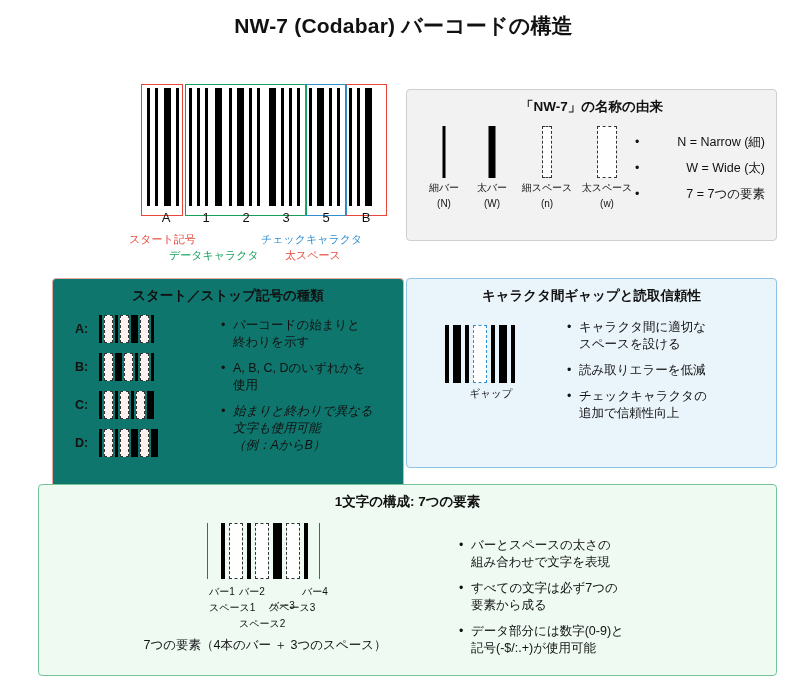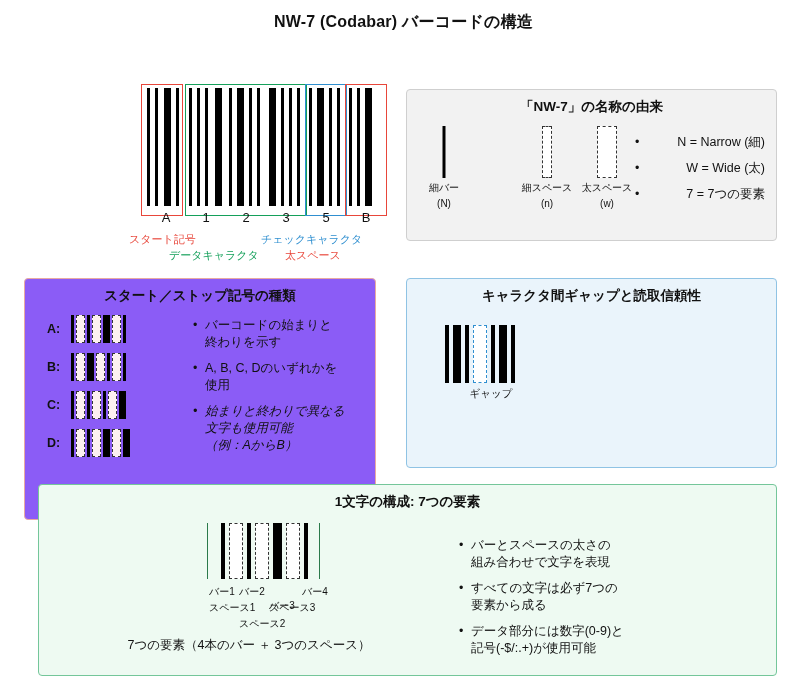--- a/index.html
+++ b/index.html
@@ -6,21 +6,21 @@
   body{
     width:807px;height:696px;
     background:#ffffff;
     font-family:"Liberation Sans","DejaVu Sans",sans-serif;
     color:#111111;
     overflow:hidden;
     position:relative;
   }
   .page-title{
     position:absolute;left:0;top:12px;width:807px;
-    text-align:center;font-size:16px;font-weight:bold;color:#111;
+    text-align:center;font-size:21px;font-weight:bold;color:#111;
     letter-spacing:.2px;
   }
 
   
   .panel{position:absolute;border-radius:4px;box-sizing:border-box;}
   .panel-title{
     text-align:center;font-weight:bold;font-size:13.5px;color:#111;
     margin-top:8px;
   }
 
@@ -54,22 +54,22 @@
   .nw-lab{font-size:10px;color:#111;line-height:13px;margin-top:3px;}
   .bullets{position:absolute;}
   .bullet{
     font-size:12.5px;color:#111;line-height:17px;margin-bottom:9px;
     padding-left:12px;position:relative;
   }
   .bullet:before{content:"•";position:absolute;left:0;top:0;}
 
   
   #panel-startstop{
-    left:24px;top:278px;width:352px;height:242px;
-    background:#8b5cf6;border:1px solid #e8a9a2;
+    left:52px;top:278px;width:352px;height:242px;
+    background:#0f766e;border:1px solid #e8a9a2;
   }
   .ss-rows{position:absolute;left:22px;top:36px;}
   .ss-row{position:relative;height:30px;margin-bottom:8px;}
   .ss-key{position:absolute;left:0;top:7px;font-size:12.5px;font-weight:bold;color:#111;}
   .ss-pat{position:absolute;left:24px;top:0;height:28px;width:60px;}
   .ss-bar{position:absolute;top:0;height:28px;background:#000;}
   .ss-sp{position:absolute;top:0;height:28px;border:1.2px dashed #333;box-sizing:border-box;background:#fdf1f0;}
 
   
   #panel-gap{
@@ -85,21 +85,21 @@
   #panel-seven{
     left:38px;top:484px;width:739px;height:192px;
     background:#eefaf2;border:1px solid #74c69a;
   }
   .sv-fig{position:absolute;left:168px;top:38px;width:210px;height:110px;}
   .sv-bar{position:absolute;top:0;height:56px;background:#000;}
   .sv-sp{position:absolute;top:0;height:56px;border:1.2px dashed #333;box-sizing:border-box;background:#ffffff;}
   .sv-tick{position:absolute;top:0;height:56px;width:1px;background:#2b7a4b;}
   .sv-lab{position:absolute;font-size:10px;color:#111;white-space:nowrap;}
   .sv-foot{
-    position:absolute;left:0;top:152px;width:420px;text-align:center;
+    position:absolute;left:16px;top:152px;width:420px;text-align:center;
     font-size:12.5px;color:#111;
   }
 </style>
 </head>
 <body>
 
 <div class="page-title">NW-7 (Codabar) バーコードの構造</div>
 
 <div id="main-barcode">
 
@@ -157,20 +157,27 @@
 <div class="panel" id="panel-naming">
   <div class="panel-title">「NW-7」の名称の由来</div>
 
   <div class="nw-samples">
     <div class="nw-item" style="left:0px;">
       <div class="nw-glyph">
           <div class="nw-narrow"></div>
         </div>
       <div class="nw-lab">細バー</div>
       <div class="nw-lab">(N)</div>
+    </div>
+    <div class="nw-item" style="left:48px;">
+      <div class="nw-glyph">
+          <div class="nw-wide"></div>
+        </div>
+      <div class="nw-lab">太バー</div>
+      <div class="nw-lab">(W)</div>
     </div>
     <div class="nw-item" style="left:96px;width:60px;">
       <div class="nw-glyph">
           <div class="nw-nsp"></div>
         </div>
       <div class="nw-lab">細スペース</div>
       <div class="nw-lab">(n)</div>
     </div>
     <div class="nw-item" style="left:156px;width:60px;">
       <div class="nw-glyph">
@@ -260,20 +267,27 @@
     <div class="gap-bar" style="left:14px;width:4px;"></div>
     <div class="gap-bar" style="left:22px;width:8px;"></div>
     <div class="gap-bar" style="left:34px;width:4px;"></div>
     <div class="gap-space" style="left:42px;width:14px;"></div>
     <div class="gap-bar" style="left:60px;width:4px;"></div>
     <div class="gap-bar" style="left:68px;width:8px;"></div>
     <div class="gap-bar" style="left:80px;width:4px;"></div>
     <div class="gap-lab">ギャップ</div>
   </div>
 
+  <div class="bullets" style="left:160px;top:40px;width:200px;">
+    <div class="bullet" style="white-space:pre-line;">キャラクタ間に適切な
+スペースを設ける</div>
+    <div class="bullet" style="white-space:pre-line;">読み取りエラーを低減</div>
+    <div class="bullet" style="white-space:pre-line;">チェックキャラクタの
+追加で信頼性向上</div>
+  </div>
 </div>
 
 <div class="panel" id="panel-seven">
   <div class="panel-title">1文字の構成: 7つの要素</div>
 
   <div class="sv-fig">
     <div class="sv-tick" style="left:0px;"></div>
     <div class="sv-bar" style="left:14px;width:4px;"></div>
     <div class="sv-sp" style="left:22px;width:14px;"></div>
     <div class="sv-bar" style="left:40px;width:4px;"></div>

